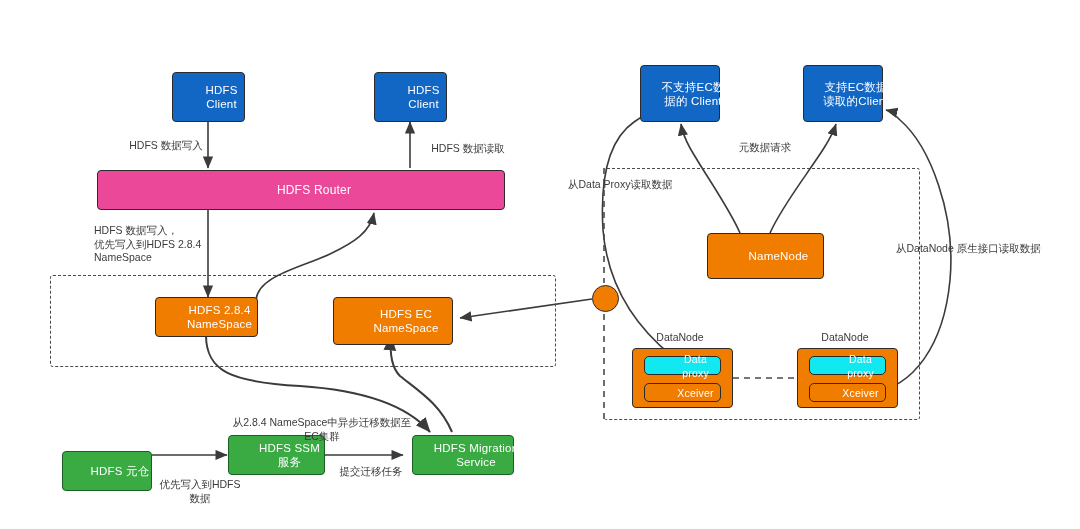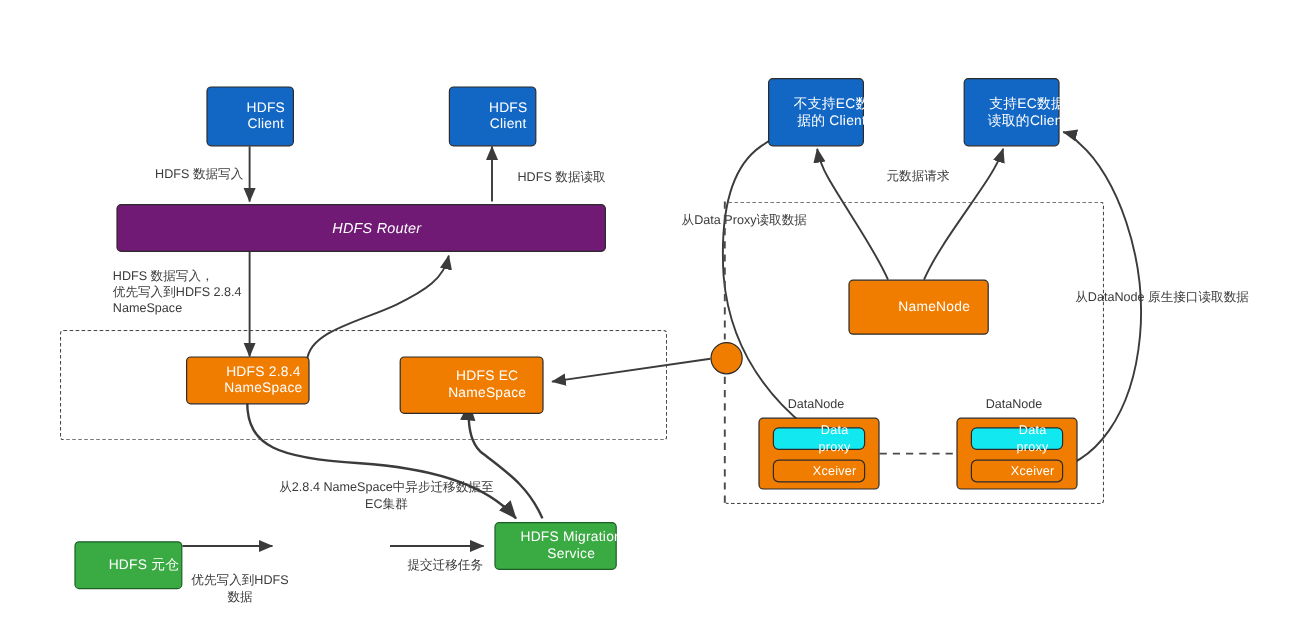--- a/index.html
+++ b/index.html
@@ -34,21 +34,21 @@
     text-align: center;
     color: #ffffff;
     font-size: 11.5px;
     line-height: 14px;
     border-radius: 4px;
     border: 1.4px solid #2b2b2b;
     letter-spacing: 0.2px;
     padding-left: 26px;
   }
   .node.blue   { background: #1266c4; }
-  .node.purple { background: #701a75; font-style: italic; }
+  .node.purple { background: #ec4899; }
   .node.orange { background: #f07c00; }
   .node.green  { background: #3aaa43; border-color: #1d5e25; }
   .node.cyan   { background: #12e8f0; color: #ffffff; border-color: #2b2b2b; }
   .node.subbox { border-radius: 5px; font-size: 10.5px; }
 
   .dashbox {
     position: absolute;
     box-sizing: border-box;
     border: 1.6px dashed #4a4a4a;
     border-radius: 3px;
@@ -142,20 +142,21 @@
   <div class="node purple" style="left:97px; top:170px; width:408px; height:40px; font-size:12px;">HDFS  Router</div>
 
   <div class="node orange" style="left:155px; top:297px; width:103px; height:40px; white-space:pre;">HDFS 2.8.4
 NameSpace</div>
 
   <div class="node orange" style="left:333px; top:297px; width:120px; height:48px; white-space:pre;">HDFS EC
 NameSpace</div>
 
   <div class="node green" style="left:62px; top:435px; width:90px; height:40px;margin-top:16px;">HDFS 元仓</div>
 
+  <div class="node green" style="left:228px; top:435px; width:97px; height:40px;">HDFS SSM服务</div>
 
   <div class="node green" style="left:412px; top:435px; width:102px; height:40px; white-space:pre;">HDFS Migration
 Service</div>
 
   <div class="node blue" style="left:640px; top:65px; width:80px; height:57px; white-space:pre;">不支持EC数
 据的 Client</div>
 
   <div class="node blue" style="left:803px; top:65px; width:80px; height:57px; white-space:pre;">支持EC数据
 读取的Client</div>
 
@@ -174,21 +175,21 @@
   <div class="dot" style="left:592px; top:285px; width:27px; height:27px;"></div>
 
   <div class="lbl" style="left:122px; top:139px; width:88px;">HDFS 数据写入</div>
 
   <div class="lbl" style="left:424px; top:142px; width:88px;">HDFS 数据读取</div>
 
   <div class="lbl left" style="left:94px; top:224px; width:160px;">HDFS 数据写入，
 优先写入到HDFS 2.8.4
 NameSpace</div>
 
-  <div class="lbl" style="left:192px; top:400px; width:260px;">从2.8.4 NameSpace中异步迁移数据至
+  <div class="lbl" style="left:192px; top:416px; width:260px;">从2.8.4 NameSpace中异步迁移数据至
 EC集群</div>
 
   <div class="lbl" style="left:140px; top:478px; width:120px;">优先写入到HDFS
 数据</div>
 
   <div class="lbl" style="left:328px; top:465px; width:86px;">提交迁移任务</div>
 
   <div class="lbl" style="left:727px; top:141px; width:76px;">元数据请求</div>
 
   <div class="lbl left" style="left:568px; top:178px; width:160px;">从Data Proxy读取数据</div>

